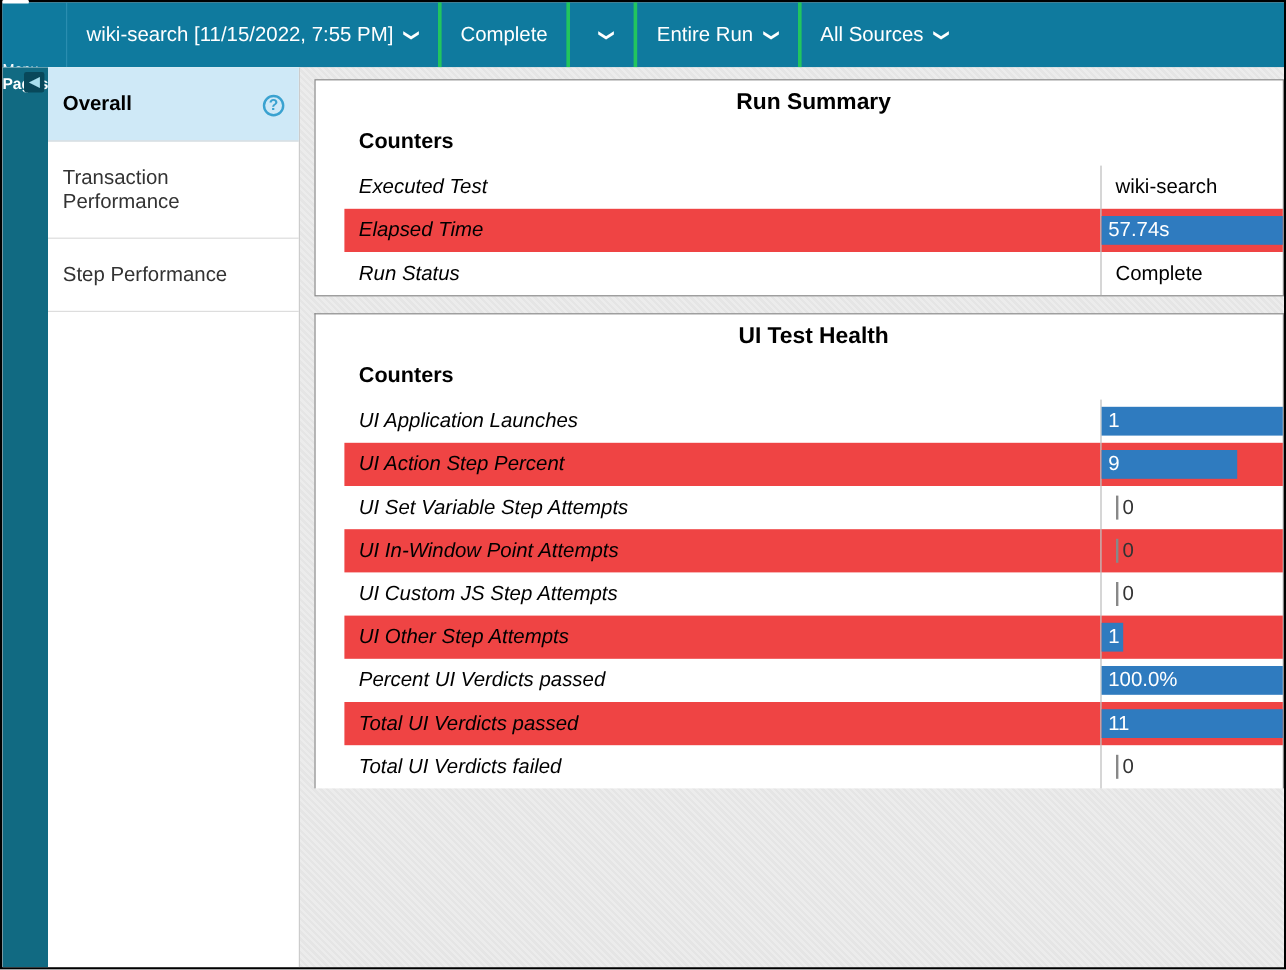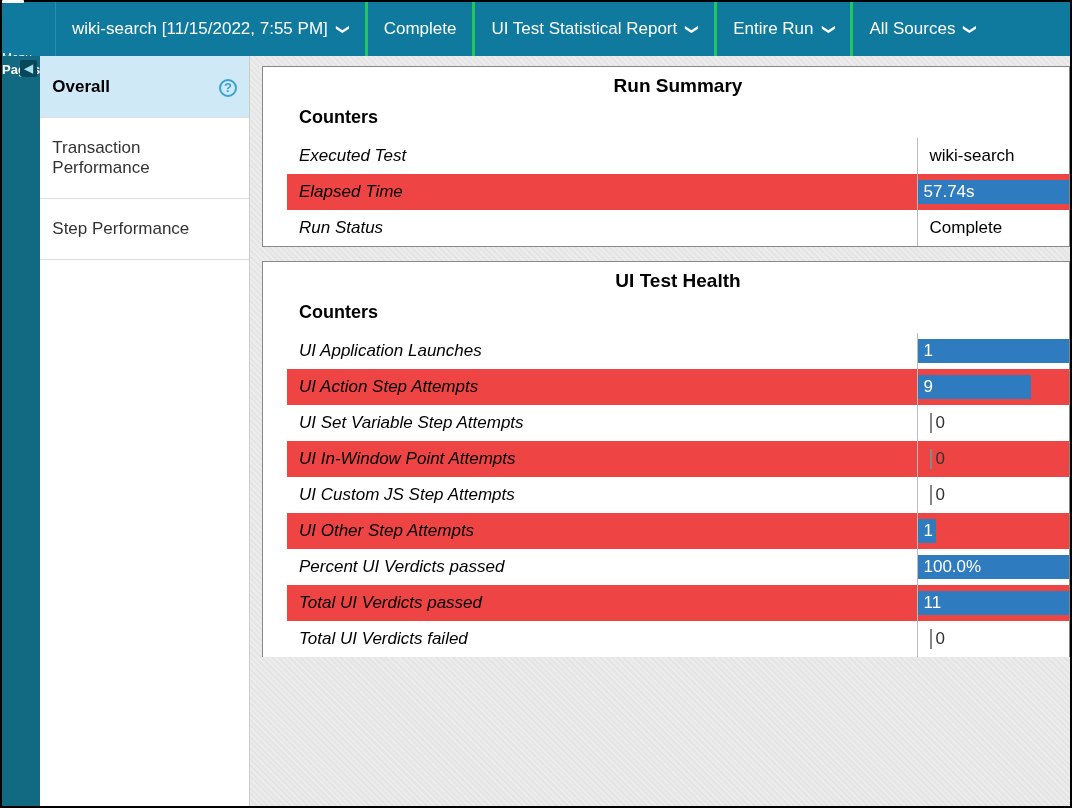--- a/index.html
+++ b/index.html
@@ -50,21 +50,20 @@
     </div>
     <div id="tb-holder" style="display:flex;flex:1;">
         <div class="tb-item">
           <span>wiki-search [11/15/2022, 7:55 PM]</span>
           <span class="chev" style="transform: rotate(90deg); display: inline-block;">❯</span>
         </div>
         <div class="tb-item">
           <span>Complete</span>
         </div>
         <div class="tb-item">
-          <span>UI Test Statistical Report</span>
           <span class="chev" style="transform: rotate(90deg); display: inline-block;">❯</span>
         </div>
         <div class="tb-item">
           <span>Entire Run</span>
           <span class="chev" style="transform: rotate(90deg); display: inline-block;">❯</span>
         </div>
         <div class="tb-item">
           <span>All Sources</span>
           <span class="chev" style="transform: rotate(90deg); display: inline-block;">❯</span>
         </div>
@@ -125,21 +124,21 @@
               <tr>
                 <td class="label">UI Application Launches</td>
                 <td class="value" style="padding: 6px 0px;">
                   <div class="bar-wrap">
                     <div class="bar-fill" style="width: 100%;"></div>
                     <span class="bar-text white">1</span>
                   </div>
                 </td>
               </tr>
               <tr class="alt">
-                <td class="label">UI Action Step Attempts</td>
+                <td class="label">UI Action Step Percent</td>
                 <td class="value" style="padding: 6px 0px;">
                   <div class="bar-wrap">
                     <div class="bar-fill" style="width: 75%;"></div>
                     <span class="bar-text white">9</span>
                   </div>
                 </td>
               </tr>
               <tr>
                 <td class="label">UI Set Variable Step Attempts</td>
                 <td class="value">

